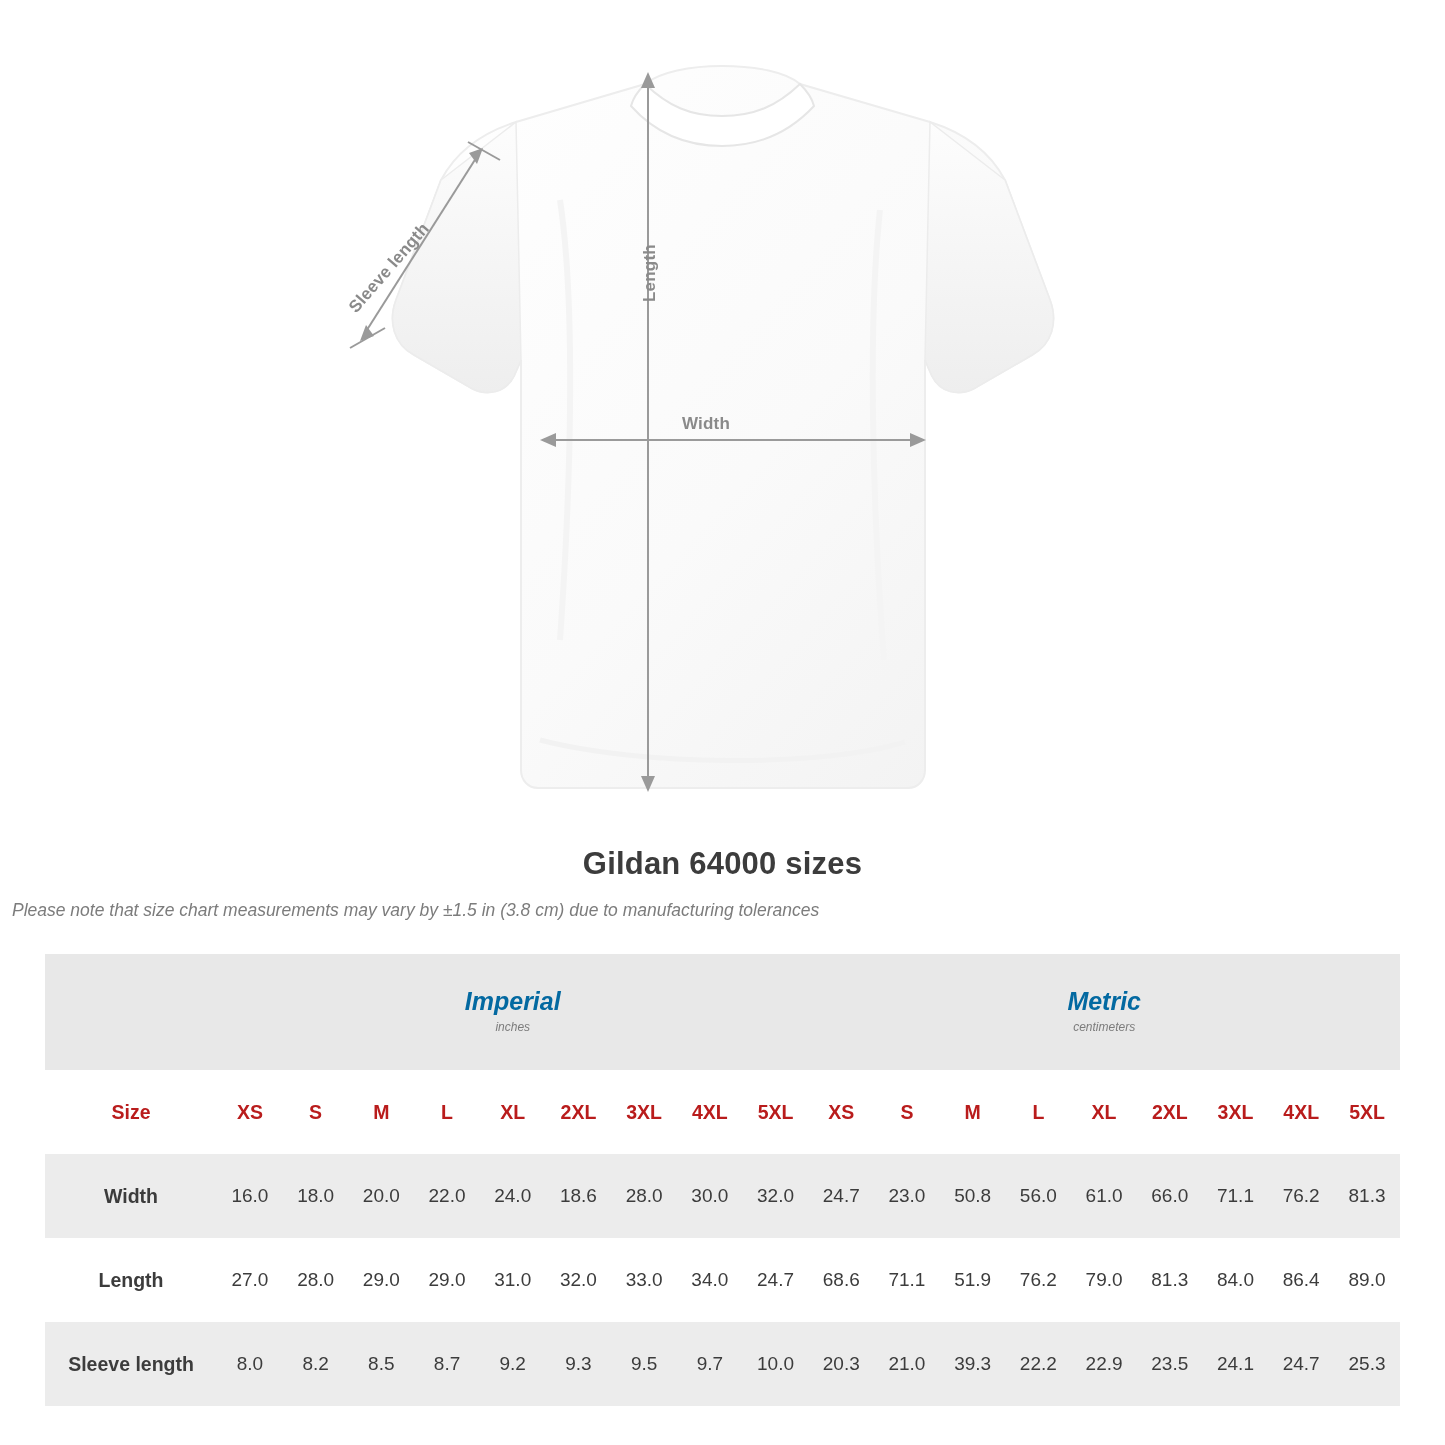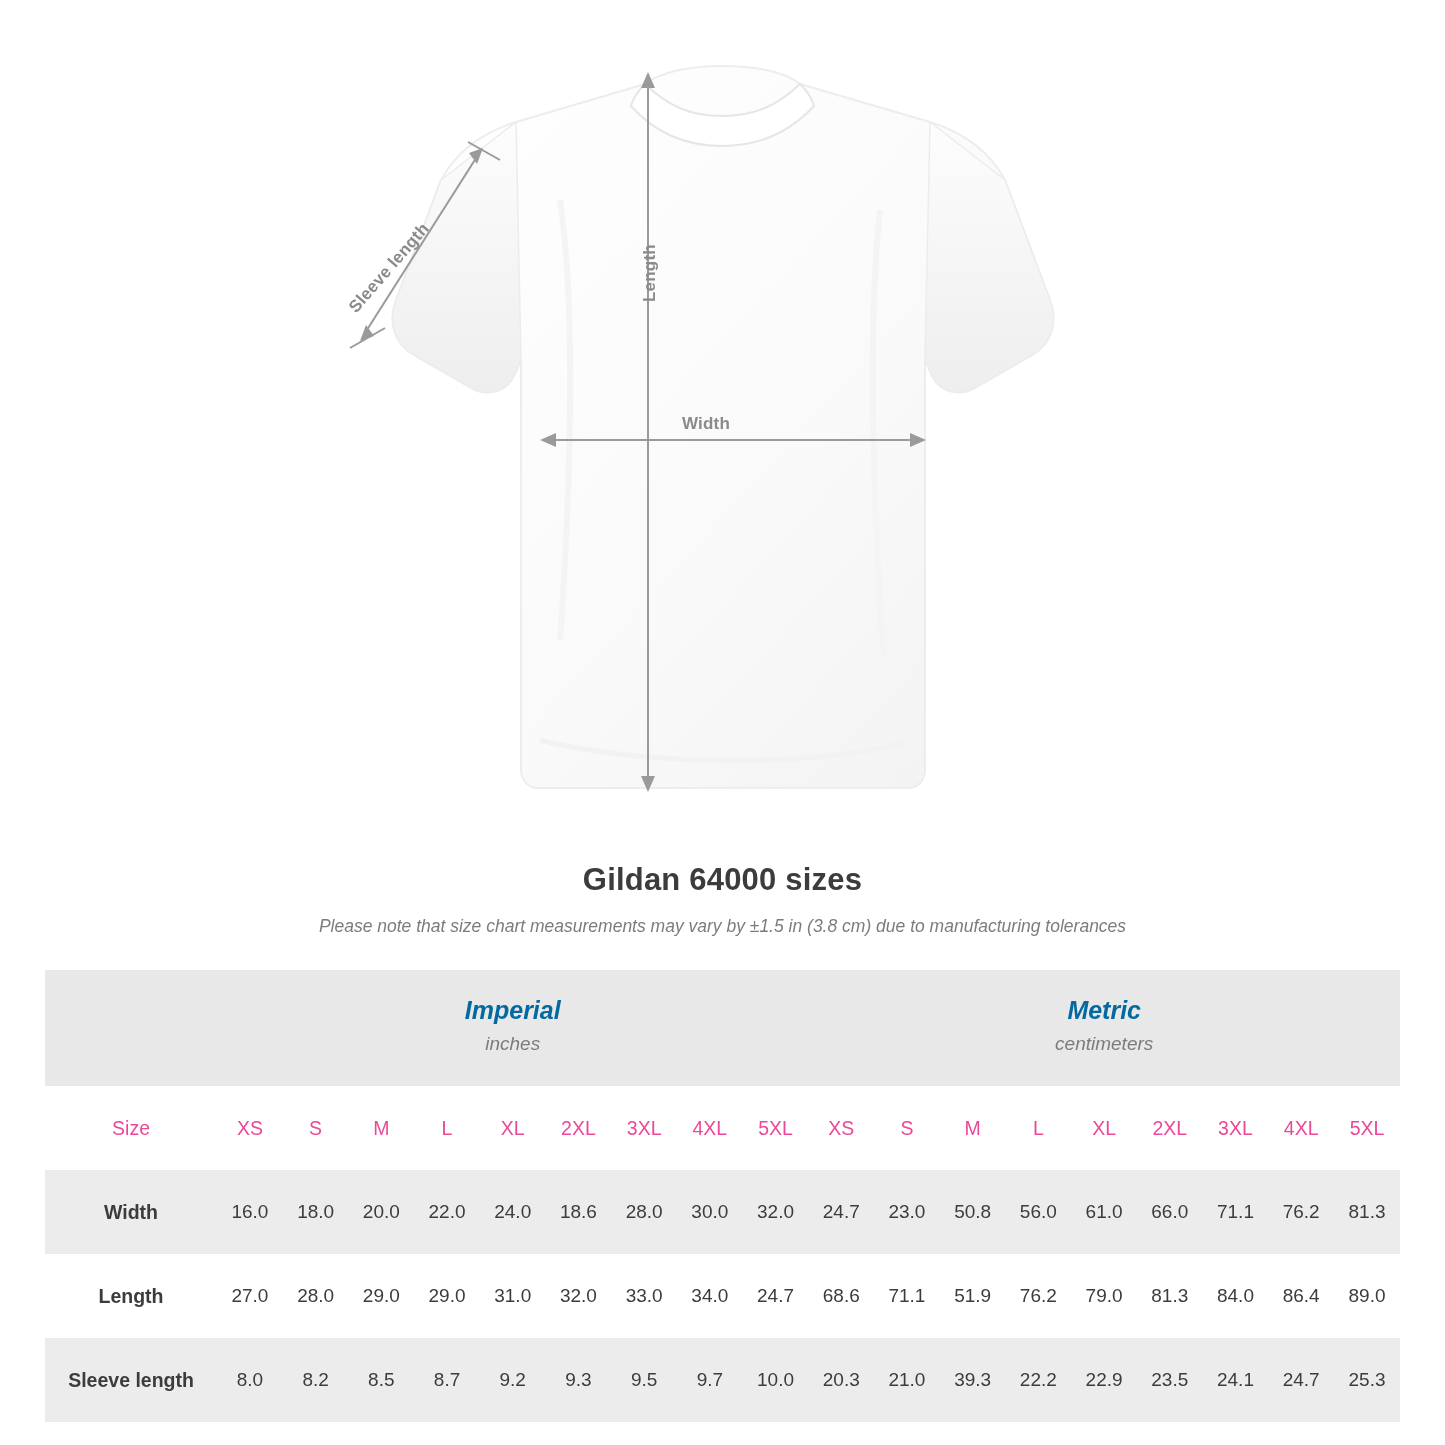--- a/index.html
+++ b/index.html
@@ -50,30 +50,30 @@
     transform: rotate(-49deg);
     transform-origin: left bottom;
   }
 
   
   .title {
     text-align: center;
     font-size: 31px;
     font-weight: bold;
     color: #3c3c3c;
-    margin: 16px;
+    margin: 0;
     padding-top: 16px;
     letter-spacing: .2px;
   }
   .subtitle {
-    text-align: center;
+    text-align: left;
     font-size: 17.5px;
     font-style: italic;
     color: #7c7c7c;
-    margin: 18px 0 0 0;
+    margin: 18px 0 0 12px;
   }
 
   
   .table-wrap {
     margin: 33px 45px 0 45px;
   }
   table.size-table {
     width: 1355px;
     border-collapse: collapse;
     table-layout: fixed;
@@ -92,30 +92,30 @@
     background: #e8e8e8;
   }
   .unit-head .unit-name {
     font-size: 25px;
     font-style: italic;
     font-weight: bold;
     color: #0369a1;
     line-height: 1.25;
   }
   .unit-head .unit-sub {
-    font-size: 19px;
+    font-size: 12px;
     font-style: italic;
     color: #7c7c7c;
     line-height: 1.8;
   }
   tr.header-row td {
     height: 82px;
-    font-weight: normal;
+    font-weight: bold;
     font-size: 19.5px;
-    color: #ec4899;
+    color: #b91c1c;
     background: #ffffff;
   }
   tr.header-row td.rowlabel { font-size: 19.5px; }
   tr.data-row td {
     height: 82px;
   }
   tr.data-row td.rowlabel {
     font-weight: bold;
     font-size: 19.5px;
   }

